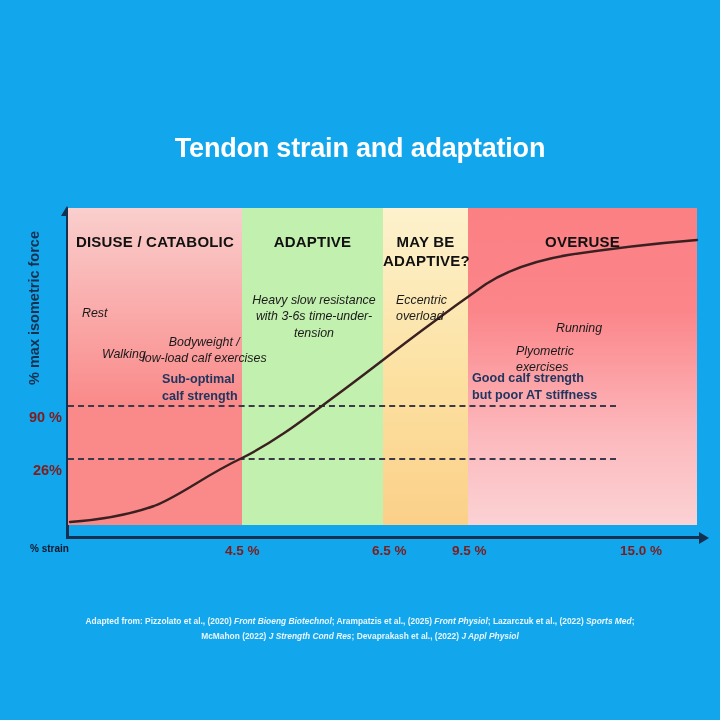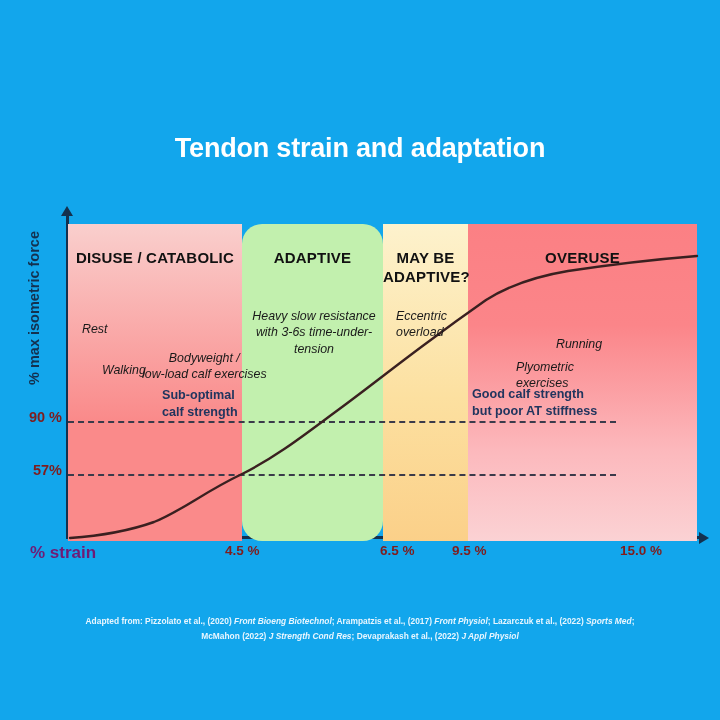--- a/index.html
+++ b/index.html
@@ -43,22 +43,22 @@
     text-align: center;
     color: #14314f;
     font-size: 14.5px;
     font-weight: bold;
     white-space: nowrap;
   }
   #xaxis-label {
     position: absolute;
     left: 30px;
     top: 543px;
-    color: #701a75;
-    font-size: 17px;
+    color: #0f172a;
+    font-size: 10px;
     font-weight: bold;
   }
   .ytick {
     position: absolute;
     right: 0;
     color: #7f1d1d;
     font-size: 14.5px;
     font-weight: bold;
     text-align: right;
     white-space: nowrap;
@@ -114,21 +114,21 @@
     height: 0;
     border-top: 6px solid transparent;
     border-bottom: 6px solid transparent;
     border-left: 10px solid #14314f;
   }
 
   
   #plot {
     position: absolute;
     left: 68px;
-    top: 224px;
+    top: 208px;
     width: 548px;
     height: 317px;
   }
   .zone {
     position: absolute;
     top: 0;
     height: 100%;
     box-sizing: border-box;
   }
   .zone-title {
@@ -199,35 +199,35 @@
   <div id="axis-line-y"></div>
   <div id="axis-line-x"></div>
   <div id="arrow-y"></div>
   <div id="arrow-x"></div>
 
   <div id="yaxis-label">% max isometric force</div>
   <div id="xaxis-label">% strain</div>
 
   <div id="ytick-wrap">
     <div class="ytick" style="top:409px;">90 %</div>
-    <div class="ytick" style="top:462px;">57%</div>
+    <div class="ytick" style="top:462px;">26%</div>
   </div>
 
   <div class="xtick" style="left:225px;">4.5 %</div>
-  <div class="xtick" style="left:380px;">6.5 %</div>
+  <div class="xtick" style="left:372px;">6.5 %</div>
   <div class="xtick" style="left:452px;">9.5 %</div>
   <div class="xtick" style="left:620px;">15.0 %</div>
 
   <div id="plot">
 
     <div class="zone" style="left:0px; width:174px; background:linear-gradient(to bottom,#f9cfcd 0%,#fa8a8a 62%,#fa8a8a 100%);">
       <div class="zone-title">DISUSE / CATABOLIC</div>
     </div>
 
-    <div class="zone" style="left:174px; width:141px; background:#c2f0ae;border-radius:20px;">
+    <div class="zone" style="left:174px; width:141px; background:#c2f0ae;">
       <div class="zone-title">ADAPTIVE</div>
     </div>
 
     <div class="zone" style="left:400px; width:229px; background:linear-gradient(to bottom,#fb8084 0%,#fb8589 32%,#fcb9bd 72%,#fbd2d4 100%);">
       <div class="zone-title">OVERUSE</div>
     </div>
 
     <div class="zone" style="left:315px; width:85px; background:linear-gradient(to bottom,#fdf2cd 0%,#fce0a0 55%,#fbd089 100%);">
       <div class="zone-title">MAY BE
 ADAPTIVE?</div>
@@ -261,20 +261,20 @@
 overload</div>
 
     <div class="note" style="left:488px; top:112px;">Running</div>
     <div class="note" style="left:448px; top:135px;">Plyometric exercises</div>
     <div class="note-bold" style="left:404px; top:162px;">Good calf strength
 but poor AT stiffness</div>
   </div>
 
   <div id="caption">
     <div>
-      <span>Adapted from: Pizzolato et al., (2020) </span><i>Front Bioeng Biotechnol</i><span>; Arampatzis et al., (2017) </span><i>Front Physiol</i><span>; Lazarczuk et al., (2022) </span><i>Sports Med</i><span>;</span>
+      <span>Adapted from: Pizzolato et al., (2020) </span><i>Front Bioeng Biotechnol</i><span>; Arampatzis et al., (2025) </span><i>Front Physiol</i><span>; Lazarczuk et al., (2022) </span><i>Sports Med</i><span>;</span>
     </div>
     <div>
       <span>McMahon (2022) </span><i>J Strength Cond Res</i><span>; Devaprakash et al., (2022) </span><i>J Appl Physiol</i>
     </div>
   </div>
 
 </div>
 
 </body></html>

